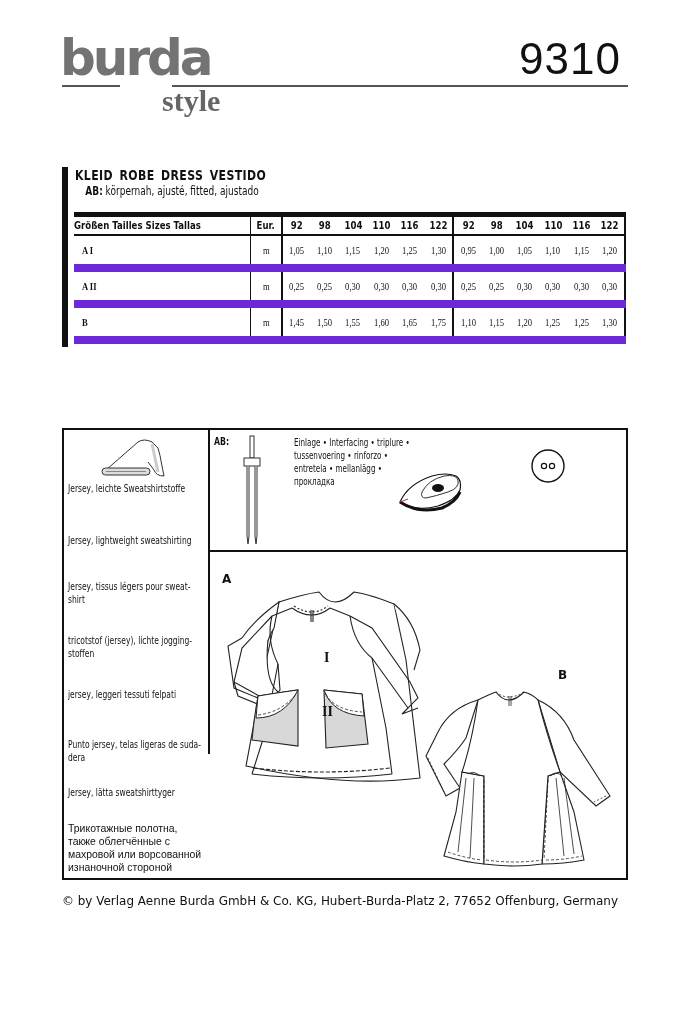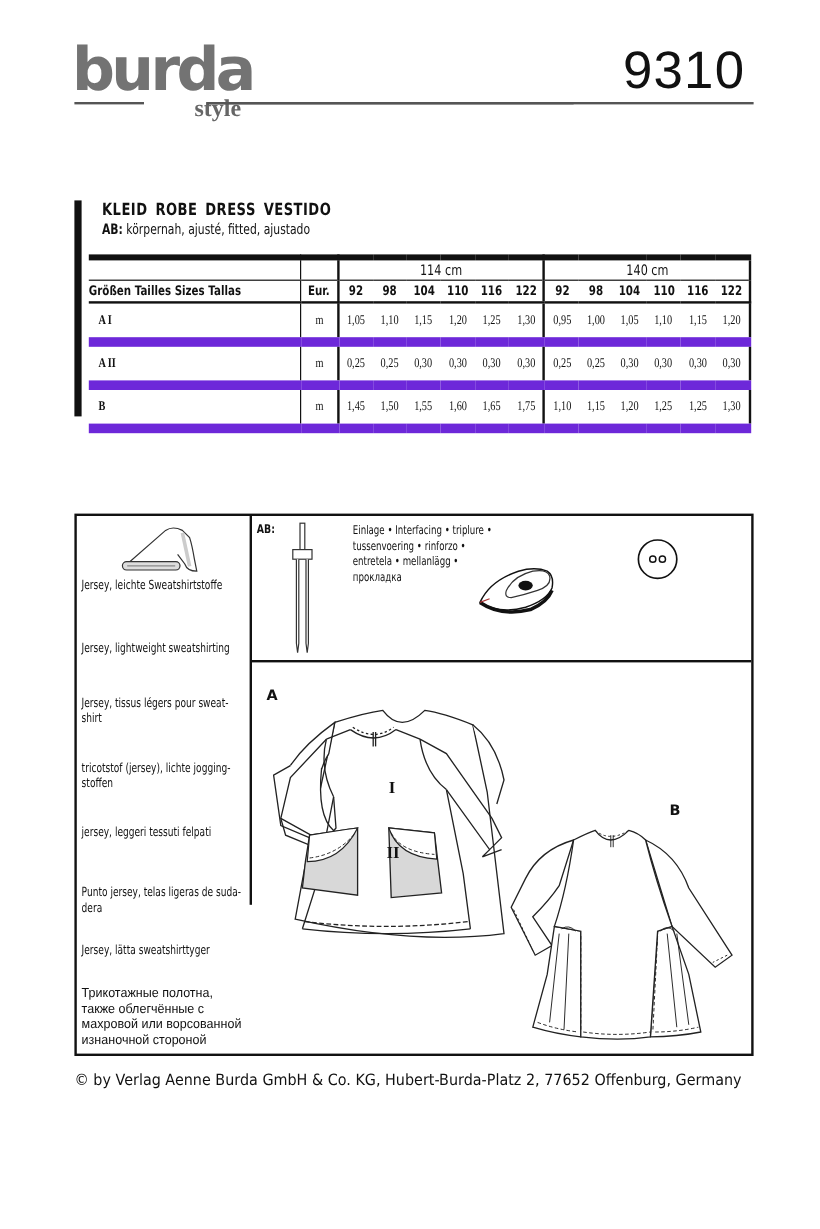--- a/index.html
+++ b/index.html
@@ -1,25 +1,25 @@
 <!DOCTYPE html>
 <html><head>
 <meta charset="utf-8">
 <style>
   html, body { margin:0; padding:0; background:#fff; }
   body { width:683px; height:1024px; position:relative; overflow:hidden; font-family:"Liberation Sans", sans-serif; color:#111; }
   .logo { position:absolute; left:60px; top:30px; width:120px; height:70px; }
   .logo .burda { position:absolute; left:0; top:0; font-family:"DejaVu Sans", sans-serif; font-weight:bold; font-size:50px; letter-spacing:-3px; line-height:56px; color:#737373; }
-  .logo .style { position:absolute; left:100px; top:50px; font-family:"Liberation Serif", serif; font-weight:bold; font-size:20px; color:#666; background:#fff; padding:0 2px; line-height:22px; }
+  .logo .style { position:absolute; left:100px; top:60px; font-family:"Liberation Serif", serif; font-weight:bold; font-size:30px; color:#666; background:#fff; padding:0 2px; line-height:22px; }
   .header-rule { position:absolute; left:62px; top:85px; width:416px; height:2px; background:#555; }
   .header-rule.left { width:58px; }
   .header-rule.right { left:172px; width:306px; }
   .pattern-no { position:absolute; right:62px; top:34px; font-family:Liberation Sans, sans-serif; font-size:44px; letter-spacing:1px; line-height:50px; }
 
-  .title-block { position:absolute; left:62px; top:167px; border-left:6px solid #111; padding-left:17px; height:180px; }
+  .title-block { position:absolute; left:62px; top:167px; border-left:6px solid #111; padding-left:7px; height:180px;text-align:right; }
   .title { font-family:"DejaVu Sans", sans-serif; font-weight:bold; font-size:14px; transform:scaleX(0.78); transform-origin:left; white-space:nowrap; letter-spacing:0.5px; word-spacing:3px; }
   .subtitle { font-family:"DejaVu Sans", sans-serif; font-size:12px; transform:scaleX(0.75); transform-origin:left; white-space:nowrap; margin-top:1px; }
   .subtitle b { font-weight:bold; }
 
   table.yardage { position:absolute; left:74px; top:212px; width:552px; border-collapse:collapse; font-family:"DejaVu Sans", sans-serif; font-size:11px; border-top:5px solid #111; }
   table.yardage td { padding:0; height:18px; text-align:center; white-space:nowrap; }
   table.yardage .cond { display:inline-block; transform:scaleX(0.78); }
   table.yardage tr.hdr1 td { height:16px; font-size:12px; }
   table.yardage tr.hdr2 td { border-bottom:2px solid #111; height:17px; font-weight:bold;margin-top:24px; }
   table.yardage tr.hdr1 td { border-bottom:1px solid #111; }
@@ -58,26 +58,20 @@
 <div class="title-block">
   <div class="title">KLEID  ROBE  DRESS  VESTIDO</div>
   <div class="subtitle">
     <b>AB:</b>
     <span>körpernah, ajusté, fitted, ajustado</span>
   </div>
 </div>
 
 <table class="yardage">
   <tbody>
-      <tr class="hdr1">
-    <td class="lbl"></td>
-    <td class="unit"></td>
-    <td colspan="6"><span class="cond">114 cm</span></td>
-    <td colspan="6" class="sep rend"><span class="cond">140 cm</span></td>
-  </tr>
   <tr class="hdr2">
     <td class="lbl"><span class="cond" style="transform-origin:left;">Größen  Tailles  Sizes  Tallas</span></td>
     <td class="unit"><span class="cond">Eur.</span></td>
     <td class="v"><span class="cond">92</span></td>
     <td class="v"><span class="cond">98</span></td>
     <td class="v"><span class="cond">104</span></td>
     <td class="v"><span class="cond">110</span></td>
     <td class="v"><span class="cond">116</span></td>
     <td class="v"><span class="cond">122</span></td>
     <td class="v sep"><span class="cond">92</span></td>

